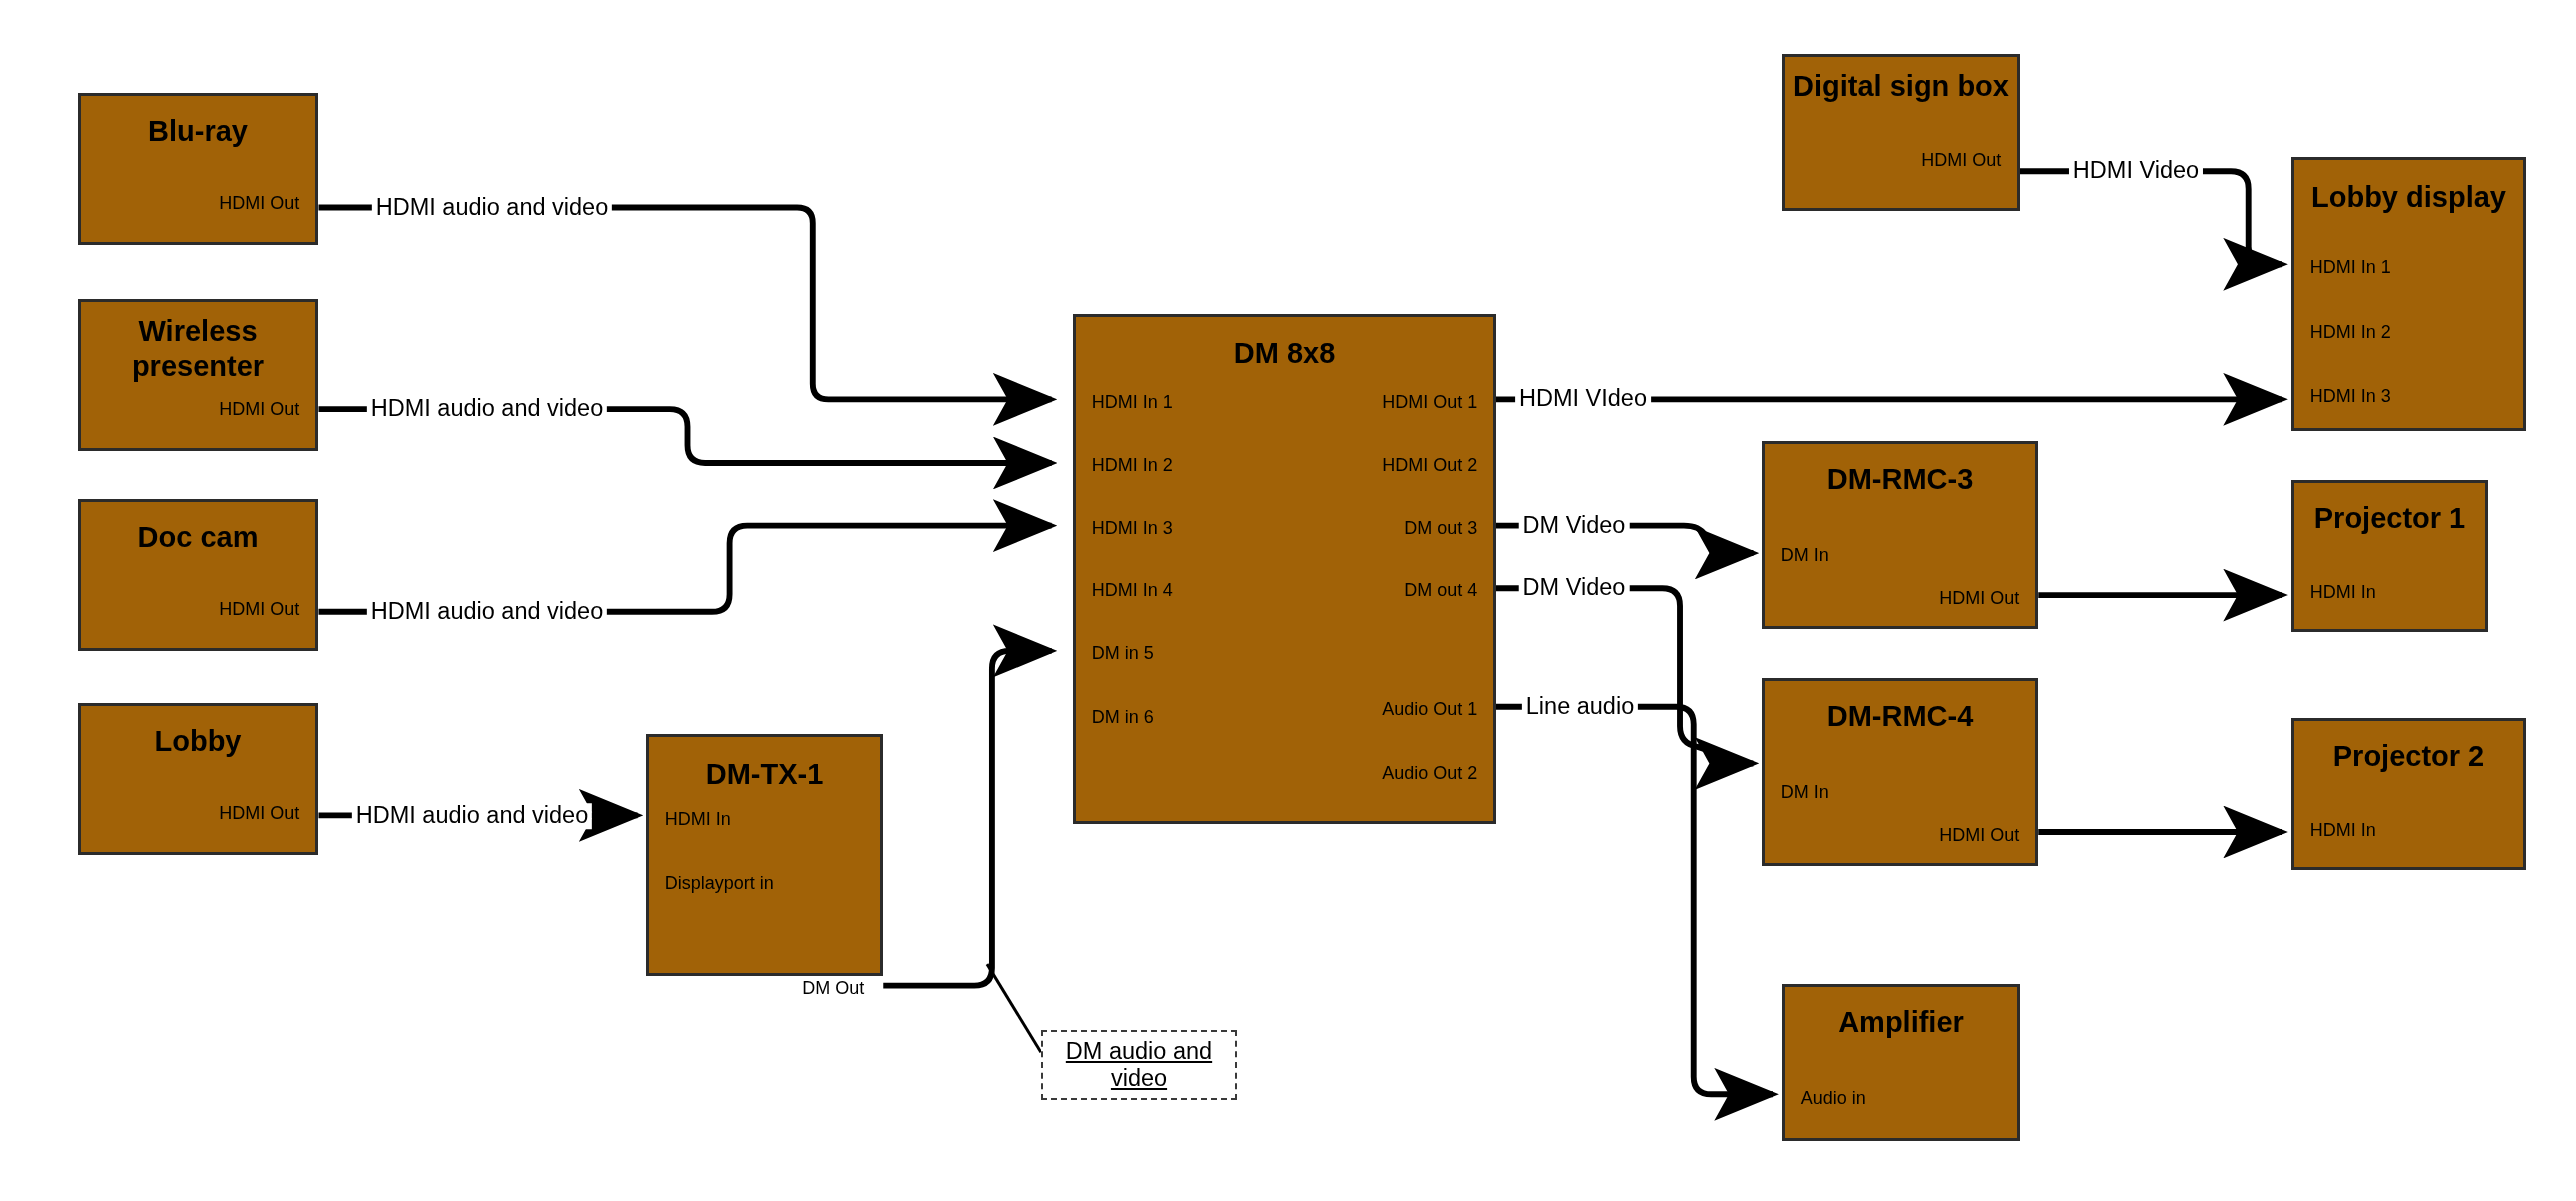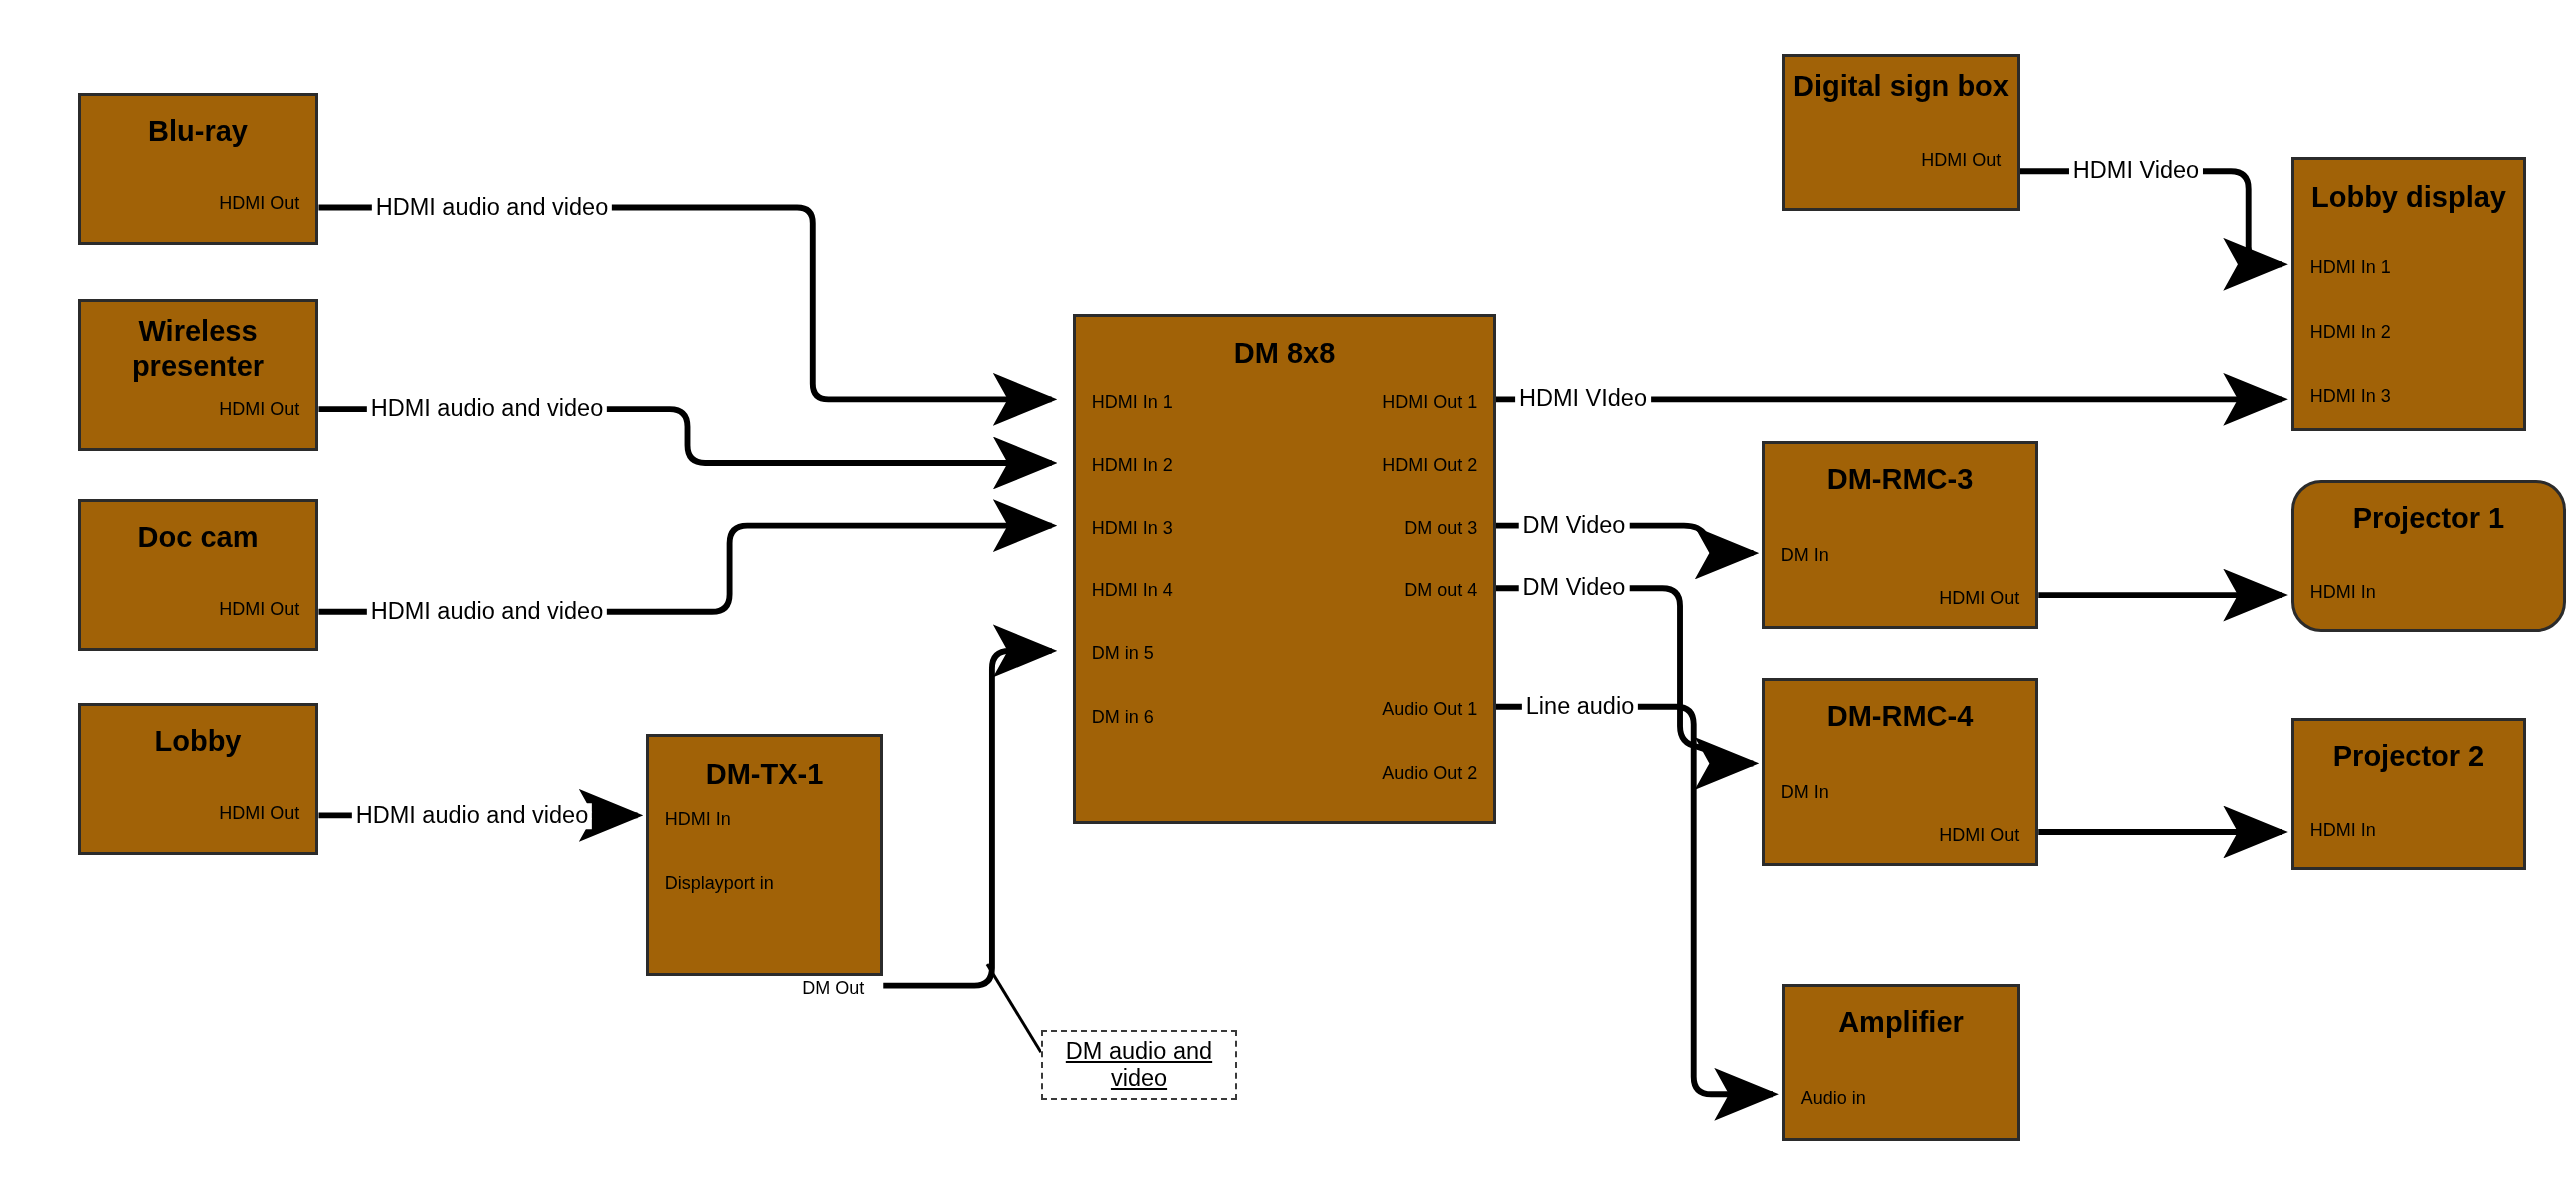--- a/index.html
+++ b/index.html
@@ -123,21 +123,21 @@
     <div class="port l" style="top:96px;">DM In</div>
     <div class="port r" style="top:139px;">HDMI Out</div>
   </div>
 
   <div class="node" id="n-rmc4" style="left:1762px;top:678px;width:276px;height:188px;">
     <div class="title" style="top:17.6px;">DM-RMC-4</div>
     <div class="port l" style="top:96px;">DM In</div>
     <div class="port r" style="top:139px;">HDMI Out</div>
   </div>
 
-  <div class="node" id="n-proj1" style="left:2291px;top:480px;width:275px;height:152px;border-radius:30px;">
+  <div class="node" id="n-proj1" style="left:2291px;top:480px;width:197px;height:152px;">
     <div class="title" style="top:17.6px;">Projector 1</div>
     <div class="port l" style="top:94px;">HDMI In</div>
   </div>
 
   <div class="node" id="n-proj2" style="left:2291px;top:718px;width:235px;height:152px;">
     <div class="title" style="top:17.6px;">Projector 2</div>
     <div class="port l" style="top:94px;">HDMI In</div>
   </div>
 
   <div class="node" id="n-amp" style="left:1782px;top:984px;width:238px;height:157px;">

